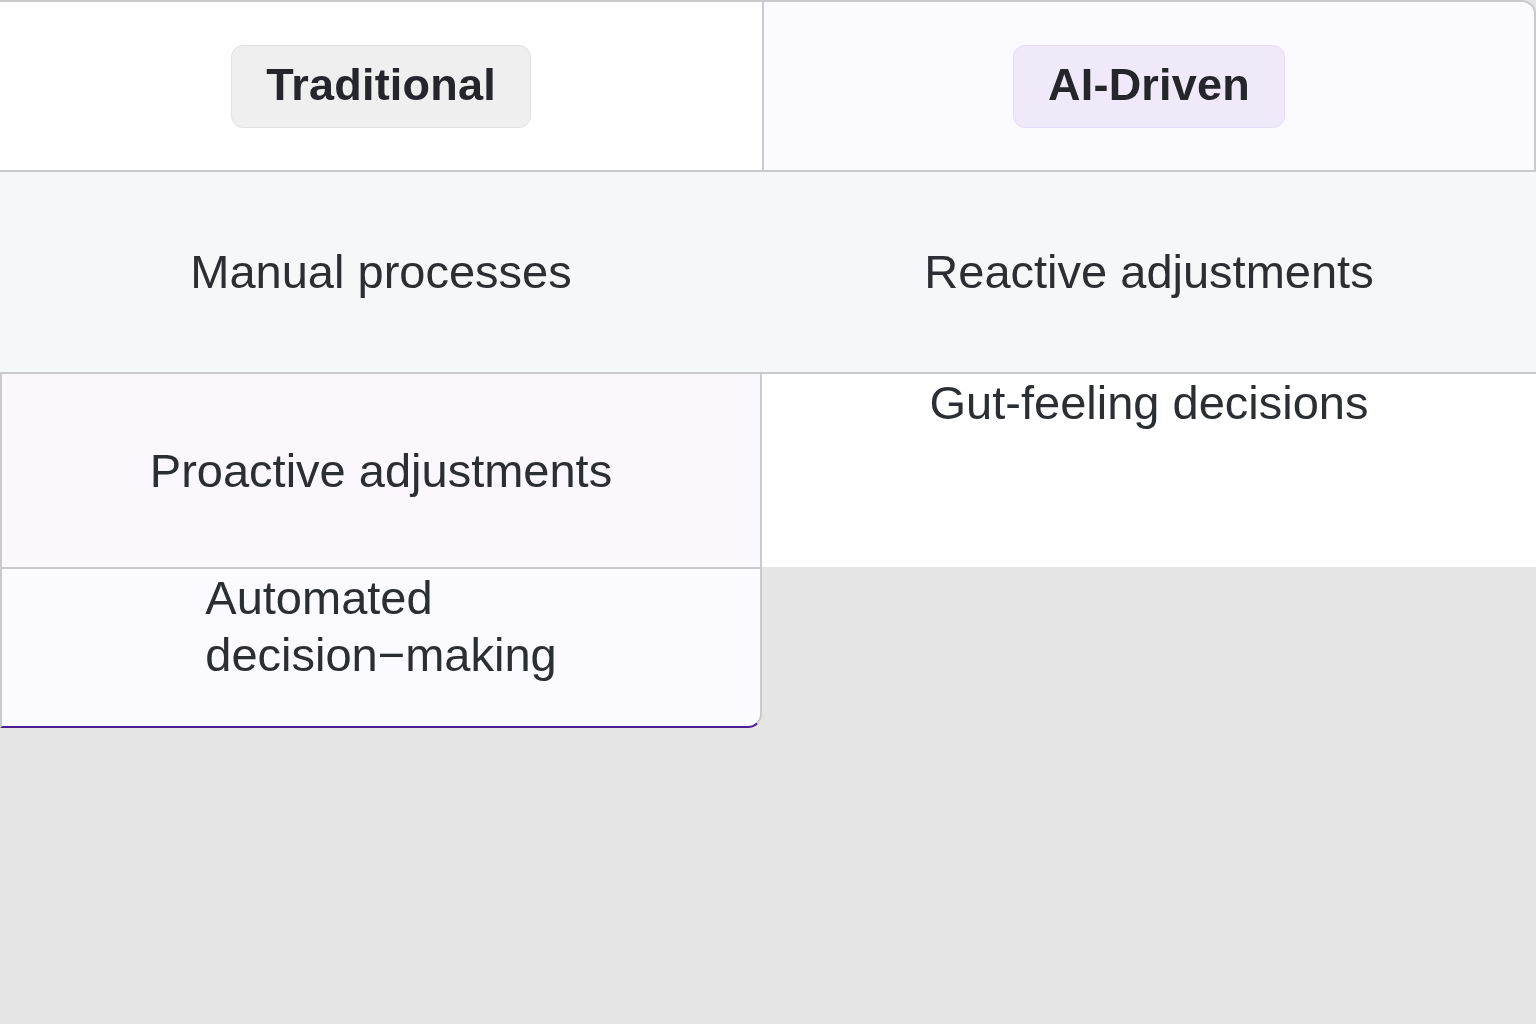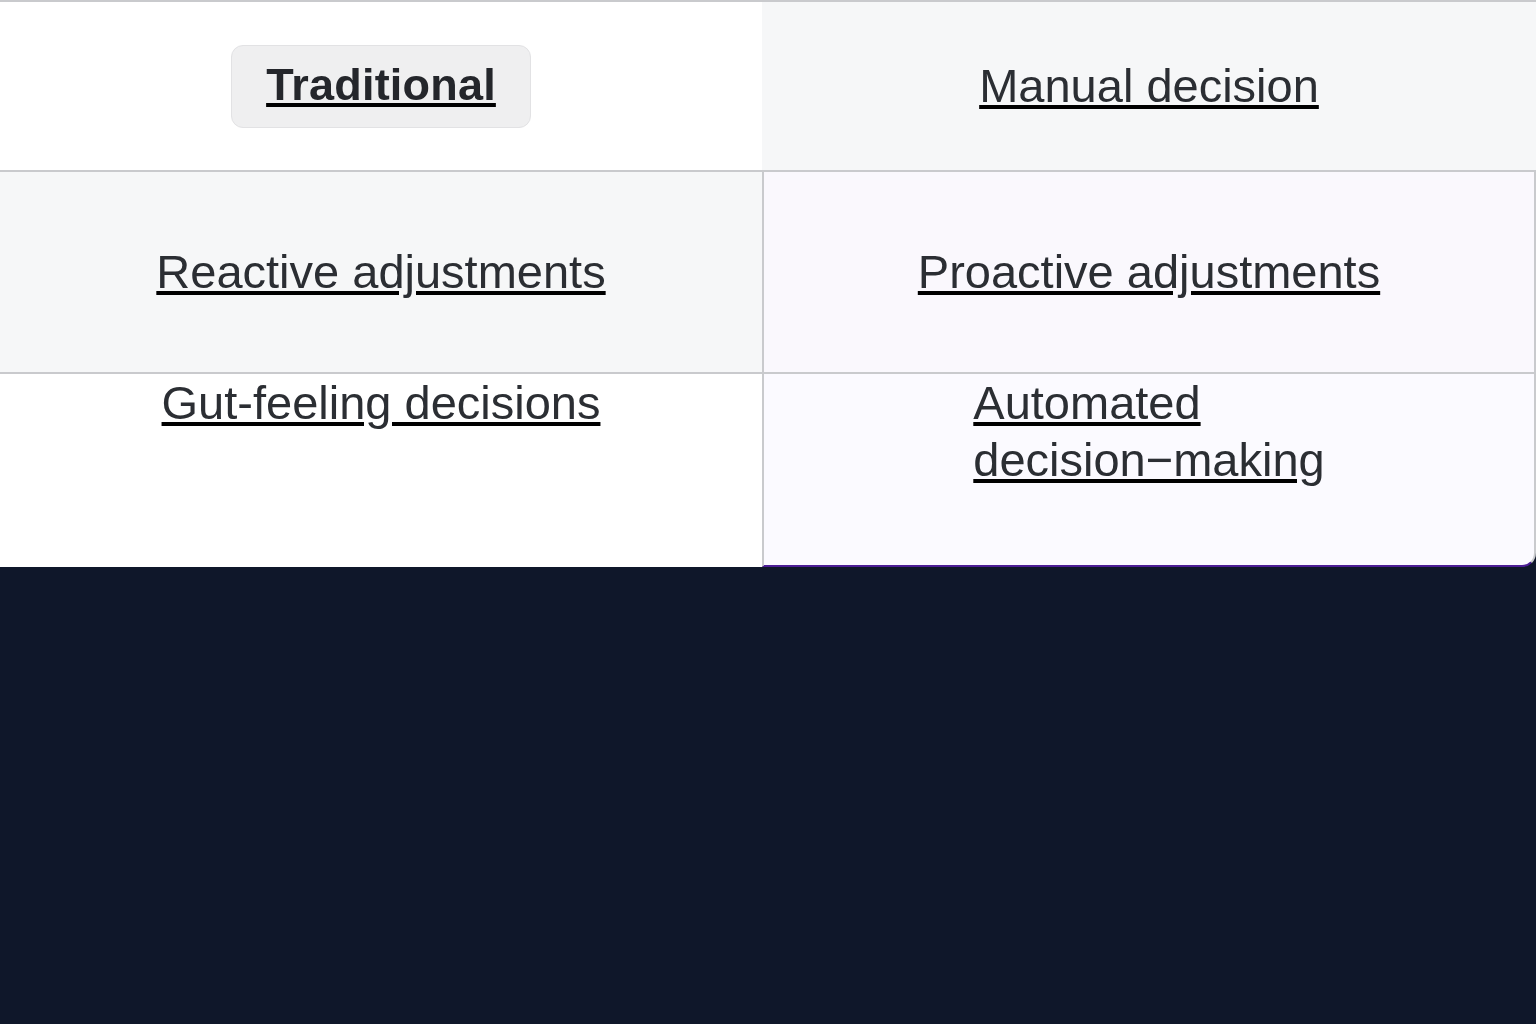--- a/index.html
+++ b/index.html
@@ -12,22 +12,21 @@
     overflow: hidden;
   }
 
   .comparison-table {
     position: relative;
     width: 1536px;
     height: 1024px;
     display: grid;
     grid-template-columns: 762px 774px;
     grid-template-rows: 170px 202px 195px 161px 296px;
-    background: #0f172a;
-    text-decoration: underline;
+    background: #e5e5e5;
   }
 
   
   .cell {
     position: relative;
     display: flex;
     align-items: center;
     justify-content: center;
     padding: 0 24px;
     border-top: 2px solid #c9cacd;
@@ -87,23 +86,26 @@
 </style>
 </head>
 <body>
 
 <div class="comparison-table">
 
   <div class="cell col-trad header-cell">
     <span class="badge badge-traditional">Traditional</span>
   </div>
 
+  <div class="cell col-ai header-cell corner-tr">
+    <span class="badge badge-ai">AI-Driven</span>
+  </div>
 
   <div class="cell col-trad striped">
-    <span class="cell-text single">Manual decision</span>
+    <span class="cell-text single">Manual processes</span>
   </div>
 
 
   <div class="cell col-trad striped">
     <span class="cell-text single">Reactive adjustments</span>
   </div>
   <div class="cell col-ai striped">
     <span class="cell-text single">Proactive adjustments</span>
   </div>
 

